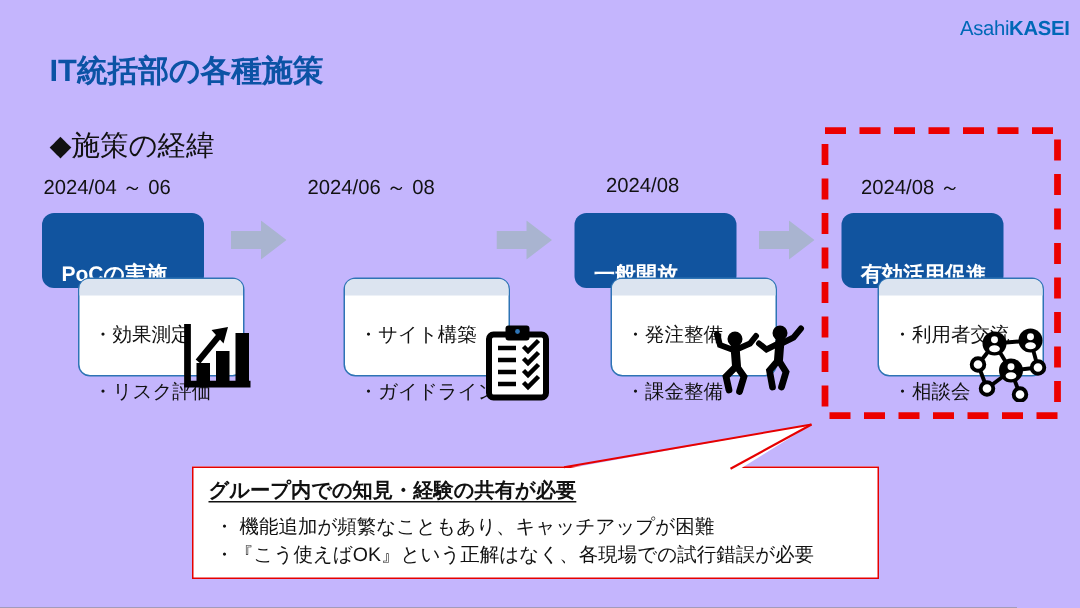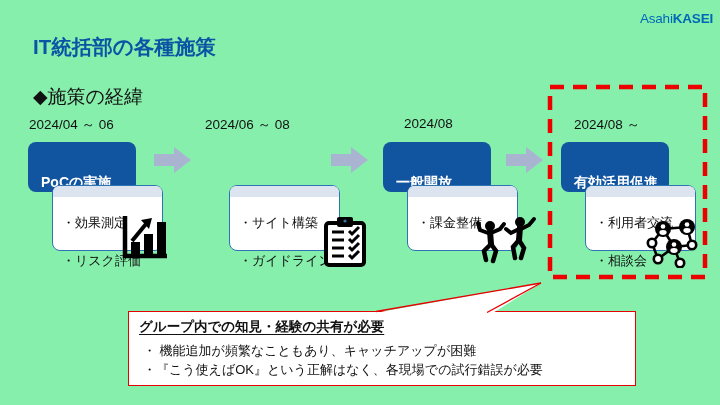--- a/index.html
+++ b/index.html
@@ -1,17 +1,17 @@
 <!DOCTYPE html>
 <html><head>
 <meta charset="utf-8">
 <style>
   html,body{margin:0;padding:0;background:#888;}
   .slide{
-    position:relative;width:720px;height:405px;background:#86efac;
+    position:relative;width:720px;height:405px;background:#c4b5fd;
     font-family:"Liberation Sans","DejaVu Sans",sans-serif;
     overflow:hidden;margin:0 auto;
   }
   
   .logo{position:absolute;top:11px;right:7px;font-size:13.5px;color:#0068B7;letter-spacing:-0.2px;white-space:nowrap;}
   .logo .kasei{font-weight:bold;}
   
   .title{position:absolute;left:33px;top:33px;font-size:20.5px;font-weight:bold;color:#0B53A5;white-space:nowrap;}
   .section-heading{position:absolute;left:33px;top:84px;font-size:19px;color:#111;white-space:nowrap;}
   
@@ -35,21 +35,21 @@
   .step-arrow{position:absolute;top:147px;width:37px;height:26px;}
   .a1{left:154px}.a2{left:331px}.a3{left:506px}
   
   .icon{position:absolute;}
   .icon-chart{left:120px;top:213px;}
   .icon-clipboard{left:322px;top:216px;}
   .icon-people{left:475px;top:213px;}
   .icon-network{left:643px;top:216px;}
   
   .callout{
-    position:absolute;left:128px;top:311px;width:508px;height:75px;
+    position:absolute;left:128px;top:311px;width:458px;height:75px;
     border:1.5px solid #E60000;box-sizing:border-box;background:#fff;
   }
   .callout-title{margin:6px 0 0 10px;font-size:13.5px;font-weight:bold;color:#111;
     text-decoration:underline;text-underline-offset:3px;white-space:nowrap;}
   .callout-bullets{margin:6px 0 0 14px;font-size:13px;color:#111;}
   .callout-bullets div{line-height:18.5px;white-space:nowrap;}
   
   .overlay{position:absolute;left:0;top:0;width:720px;height:405px;pointer-events:none;}
 </style>
 </head>
@@ -89,20 +89,21 @@
   <div class="whitebox w2">
     <div class="band"></div>
     <div class="bullets">
       <div>・サイト構築</div>
       <div>・ガイドライン</div>
     </div>
   </div>
   <div class="whitebox w3">
     <div class="band"></div>
     <div class="bullets">
+      <div>・発注整備</div>
       <div>・課金整備</div>
     </div>
   </div>
   <div class="whitebox w4">
     <div class="band"></div>
     <div class="bullets">
       <div>・利用者交流</div>
       <div>・相談会</div>
     </div>
   </div>

